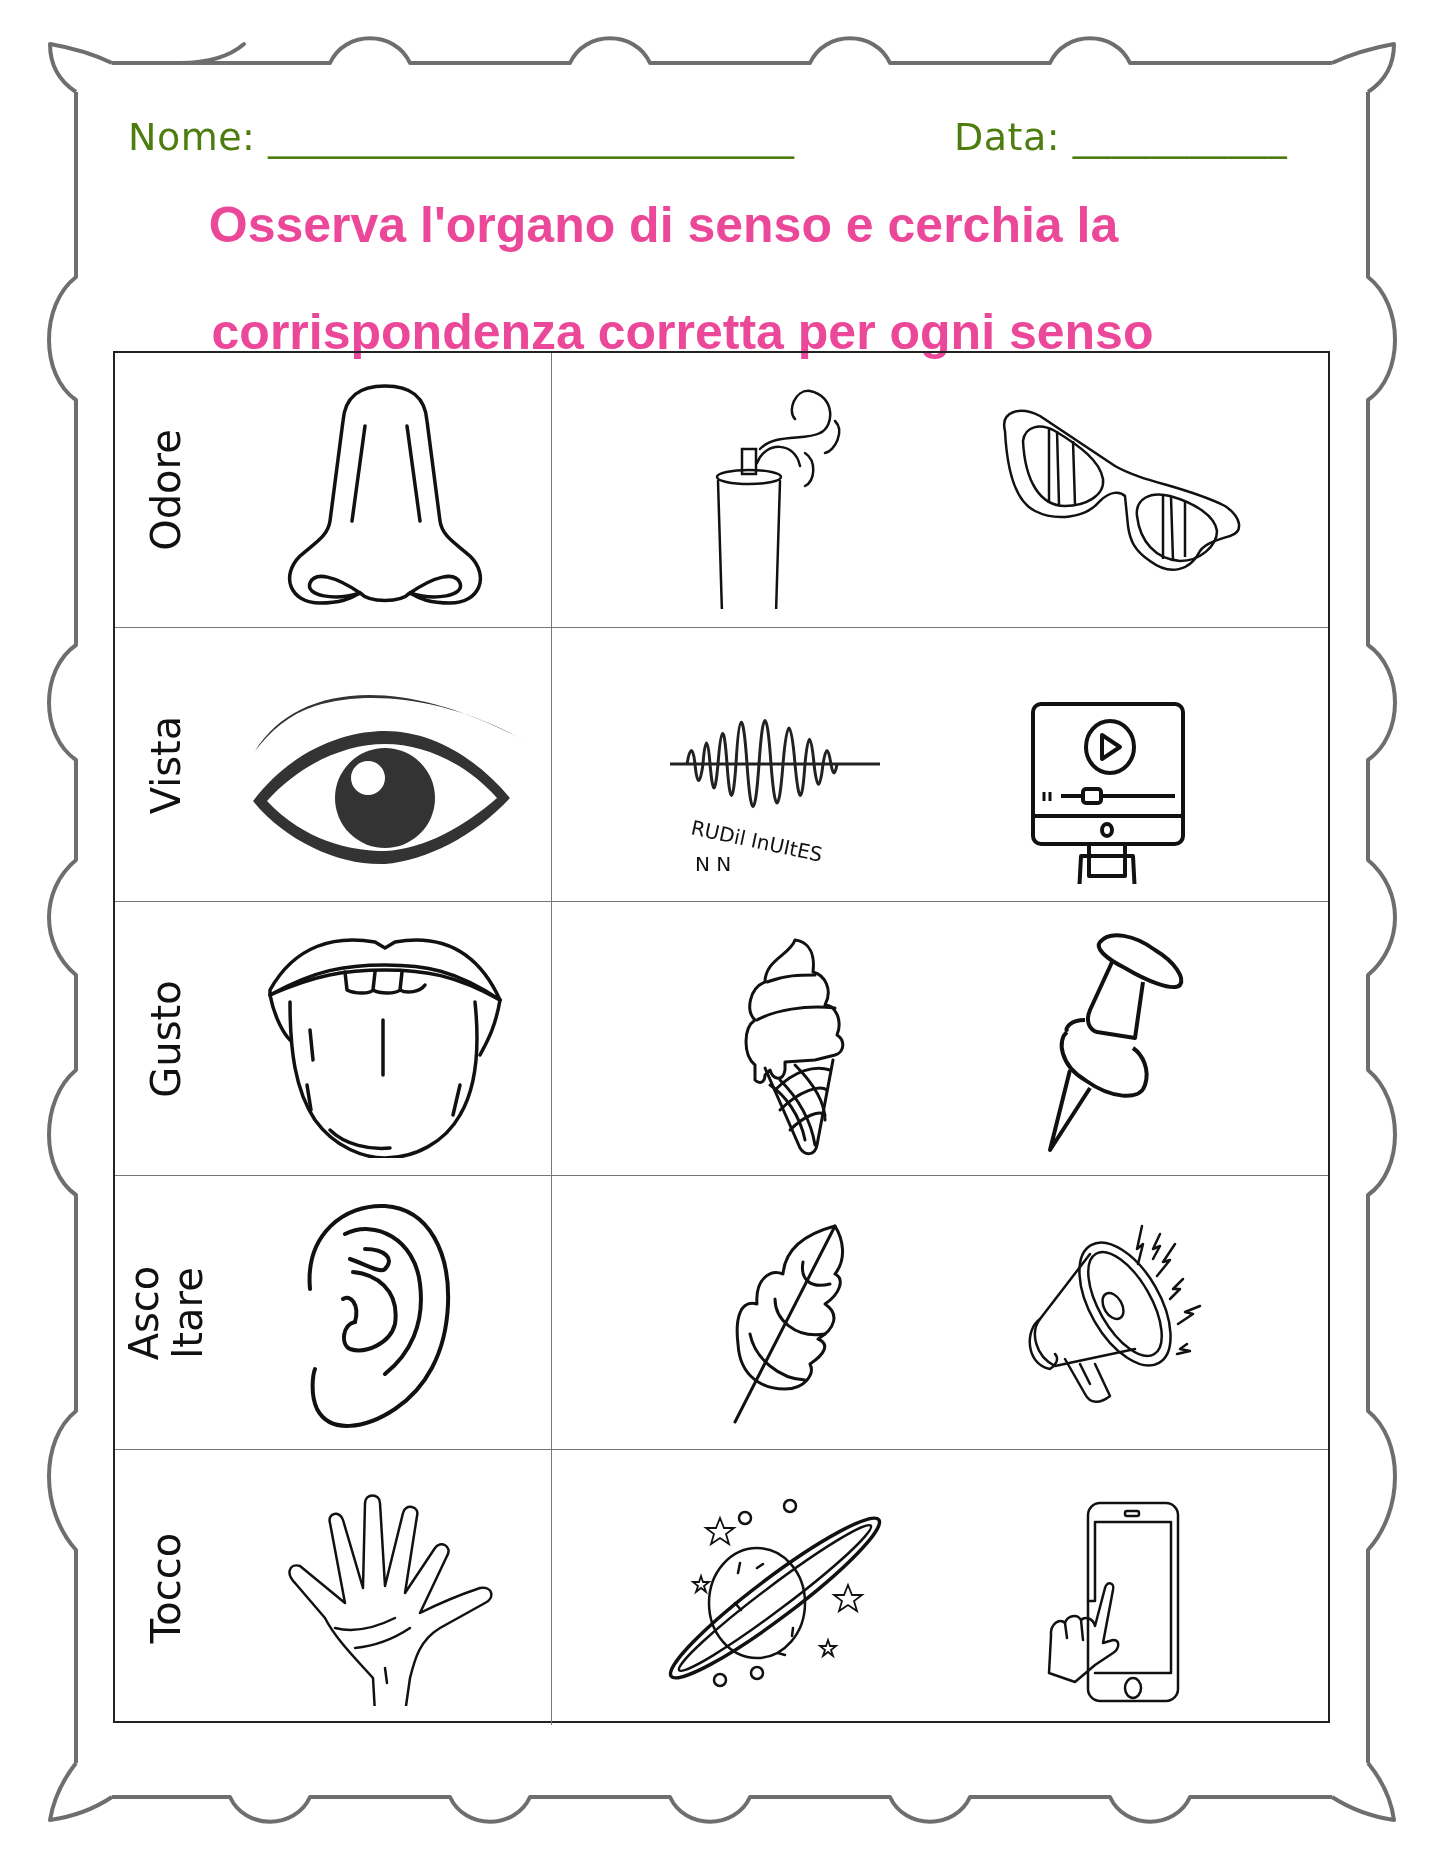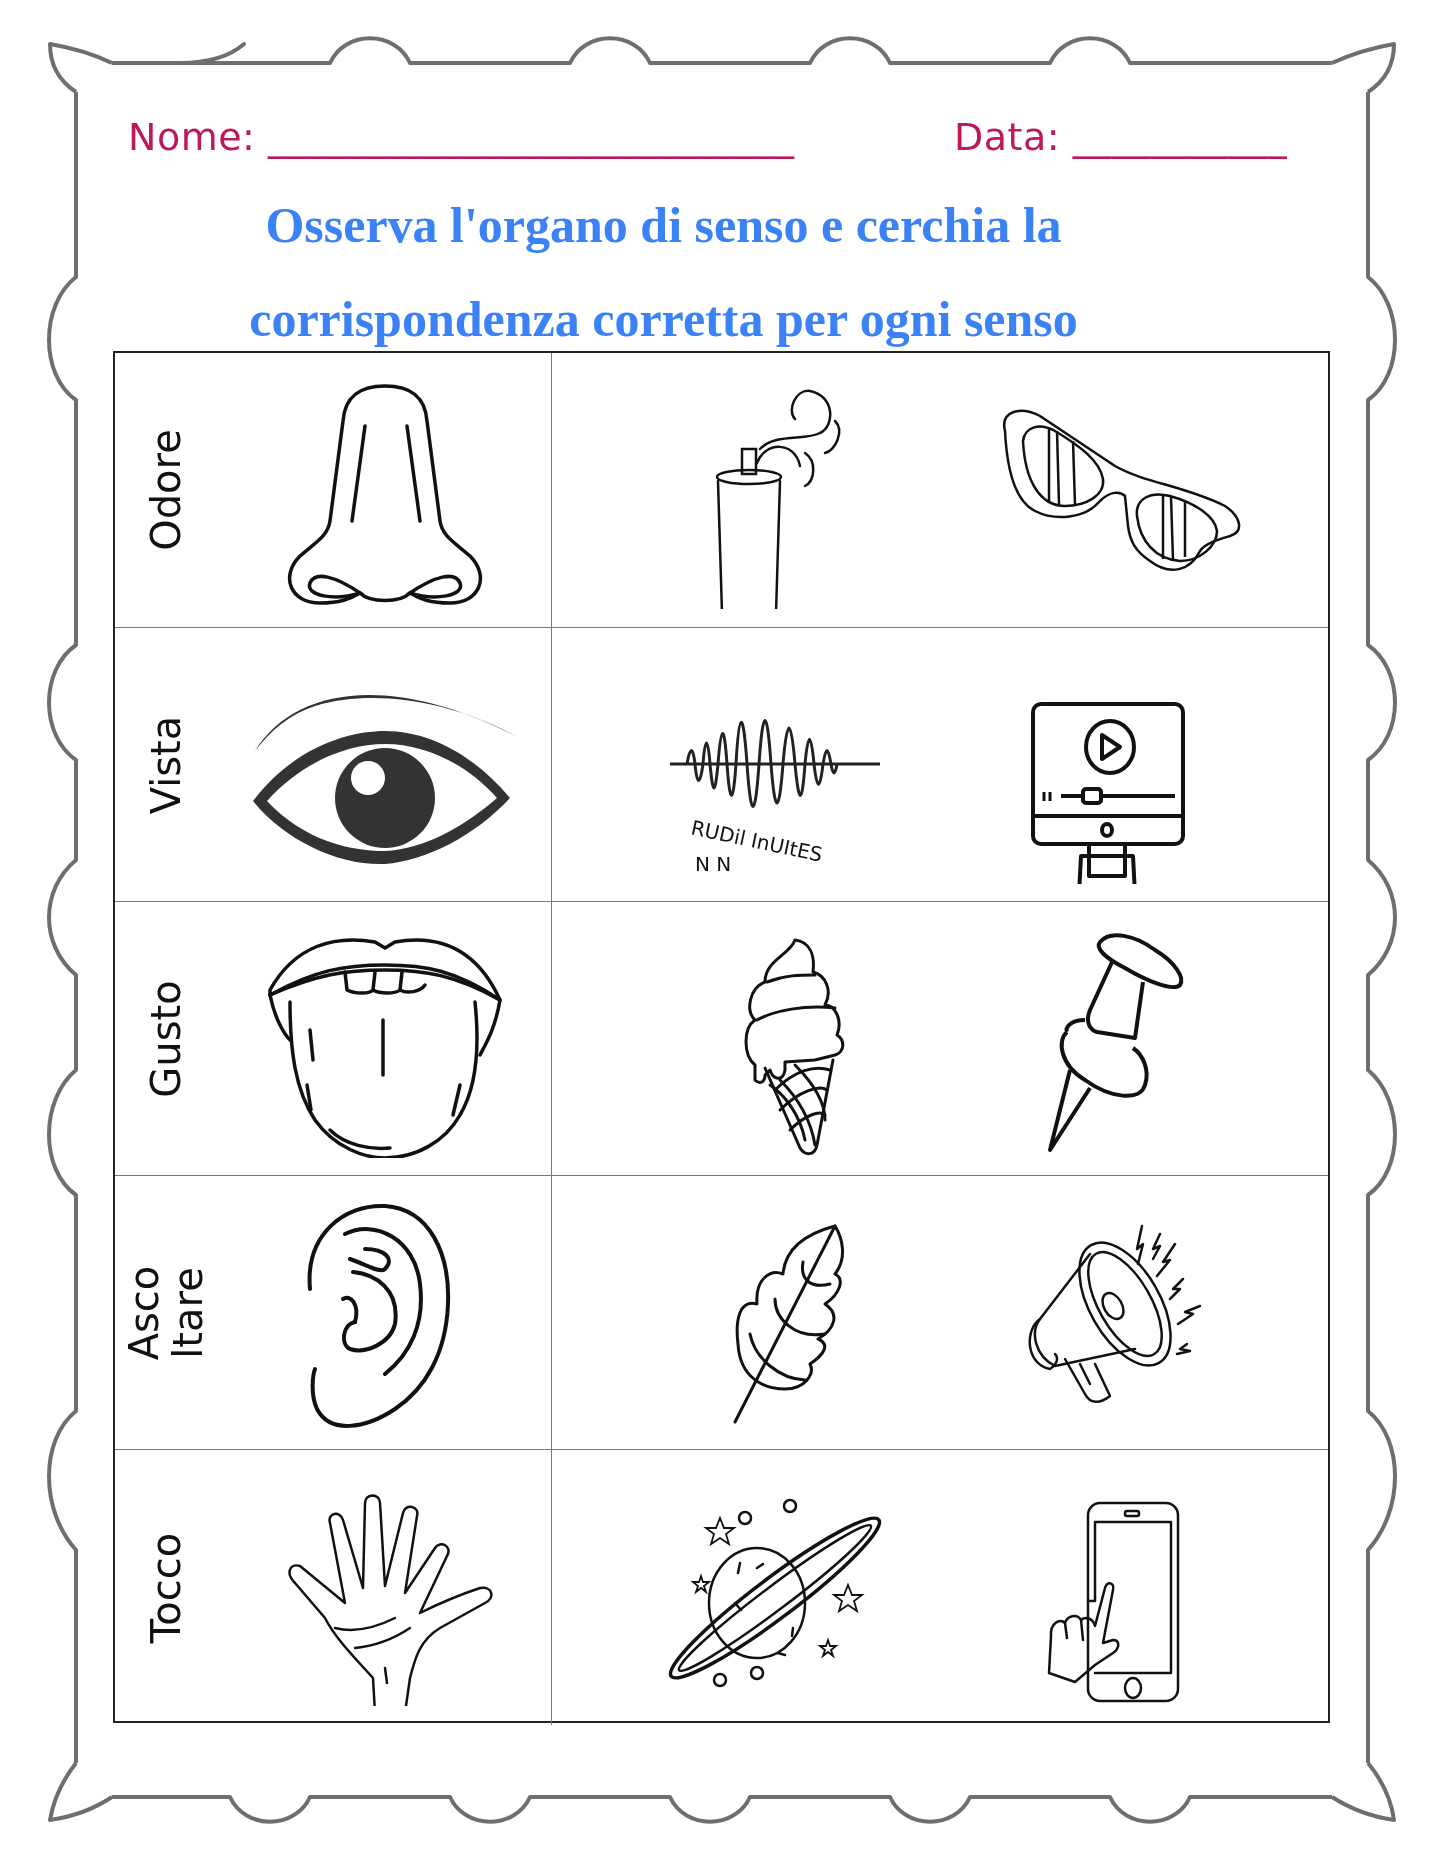--- a/index.html
+++ b/index.html
@@ -1,19 +1,19 @@
 <!DOCTYPE html>
 <html><head>
 <meta charset="utf-8">
 <style>
   html,body{margin:0;padding:0;background:#ffffff;}
   body{width:1445px;height:1871px;position:relative;overflow:hidden;font-family:"DejaVu Sans","Liberation Sans",sans-serif;color:#111;}
   #frame{position:absolute;left:0;top:0;width:1445px;height:1871px;}
-  .hdr{position:absolute;font-size:38px;color:#be185d;font-family:"DejaVu Sans",sans-serif;letter-spacing:0.5px;}
-  .title{position:absolute;left:0;width:1327px;text-align:center;font-size:50px;font-weight:bold;color:#3b82f6;font-family:Liberation Serif, serif;}
+  .hdr{position:absolute;font-size:38px;color:#4d7c0f;font-family:"DejaVu Sans",sans-serif;letter-spacing:0.5px;}
+  .title{position:absolute;left:0;width:1327px;text-align:center;font-size:50px;font-weight:bold;color:#ec4899;font-family:Liberation Sans, sans-serif;}
   #sheet{position:absolute;left:113px;top:351px;width:1217px;height:1372px;border:2px solid #222;box-sizing:border-box;}
   .row{position:absolute;left:0;width:100%;border-bottom:1.5px solid #777;box-sizing:border-box;}
   .row:last-child{border-bottom:none;}
   .cell-organ{position:absolute;left:0;top:0;width:437px;height:100%;border-right:1.5px solid #777;box-sizing:border-box;}
   .label-wrap{position:absolute;left:8px;top:0;width:86px;height:100%;display:flex;align-items:center;justify-content:center;}
   .label{transform:rotate(-90deg);white-space:nowrap;font-size:40px;line-height:44px;text-align:center;font-family:"DejaVu Sans",sans-serif;color:#111;}
   .organ-icon{position:absolute;left:120px;top:18px;width:300px;height:238px;}
   .opt{position:absolute;top:18px;width:280px;height:238px;cursor:pointer;}
   .opt.a{left:520px;}
   .opt.b{left:870px;}
@@ -57,21 +57,21 @@
 <div class="hdr" style="left:128px;top:115px;">
   <span>Nome:</span>
   <span>___________________________</span>
 </div>
 <div class="hdr" style="left:954px;top:115px;">
   <span>Data:</span>
   <span>___________</span>
 </div>
 
 <div class="title" style="top:196px;">Osserva l'organo di senso e cerchia la</div>
-<div class="title" style="top:290px;">corrispondenza corretta per ogni senso</div>
+<div class="title" style="top:303px;padding-left:19px;">corrispondenza corretta per ogni senso</div>
 
 <div id="sheet">
 
   <div class="row" style="top:0;height:275px;">
     <div class="cell-organ">
       <div class="label-wrap">
           <div class="label">Odore</div>
         </div>
       <svg class="organ-icon" viewBox="0 0 300 238">
         <g fill="none" stroke="#111" stroke-width="3.5" stroke-linecap="round">

